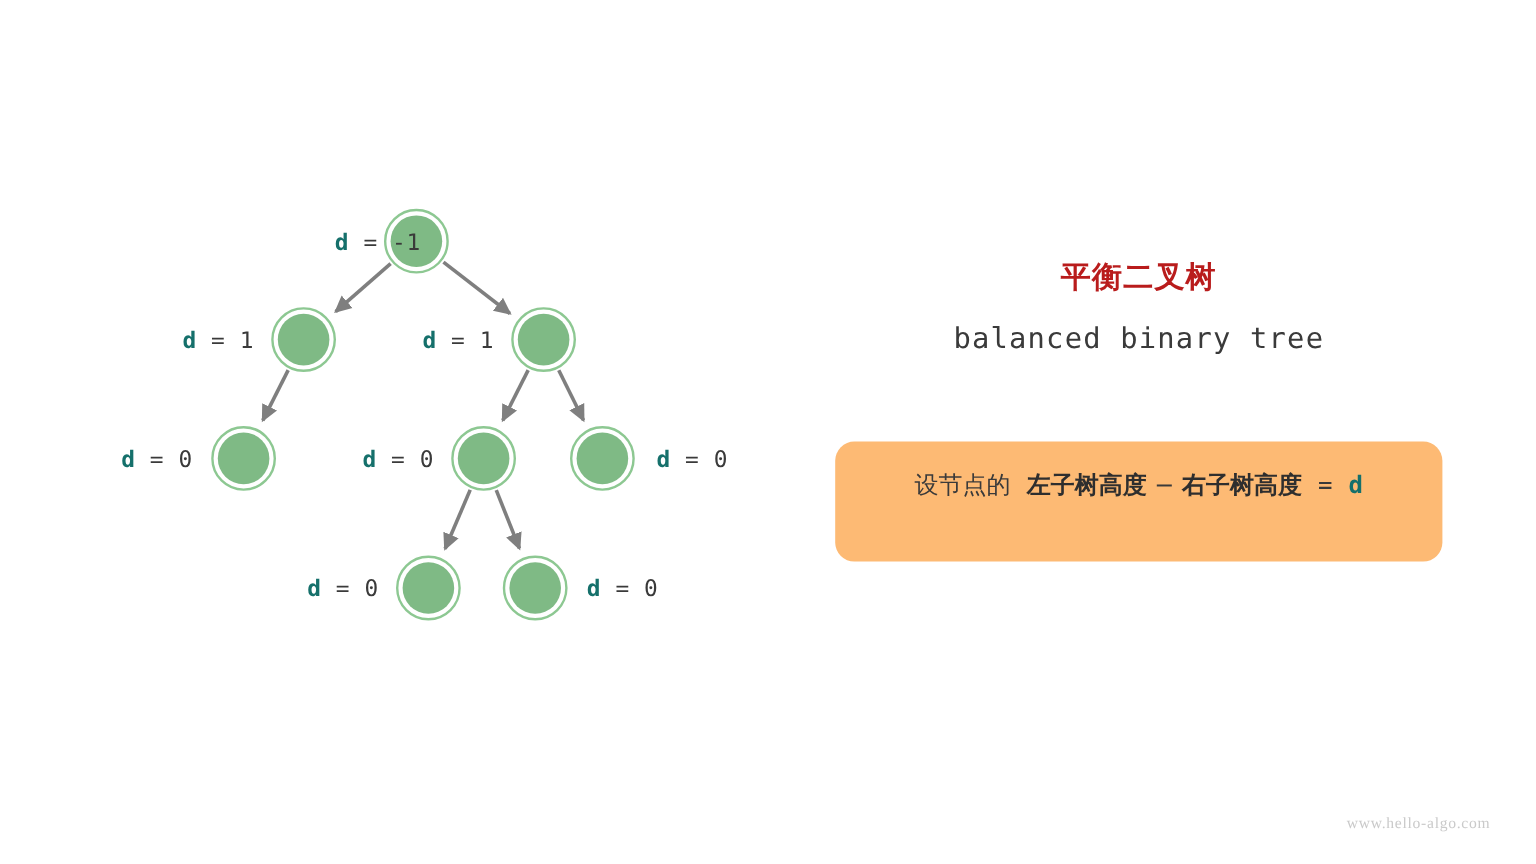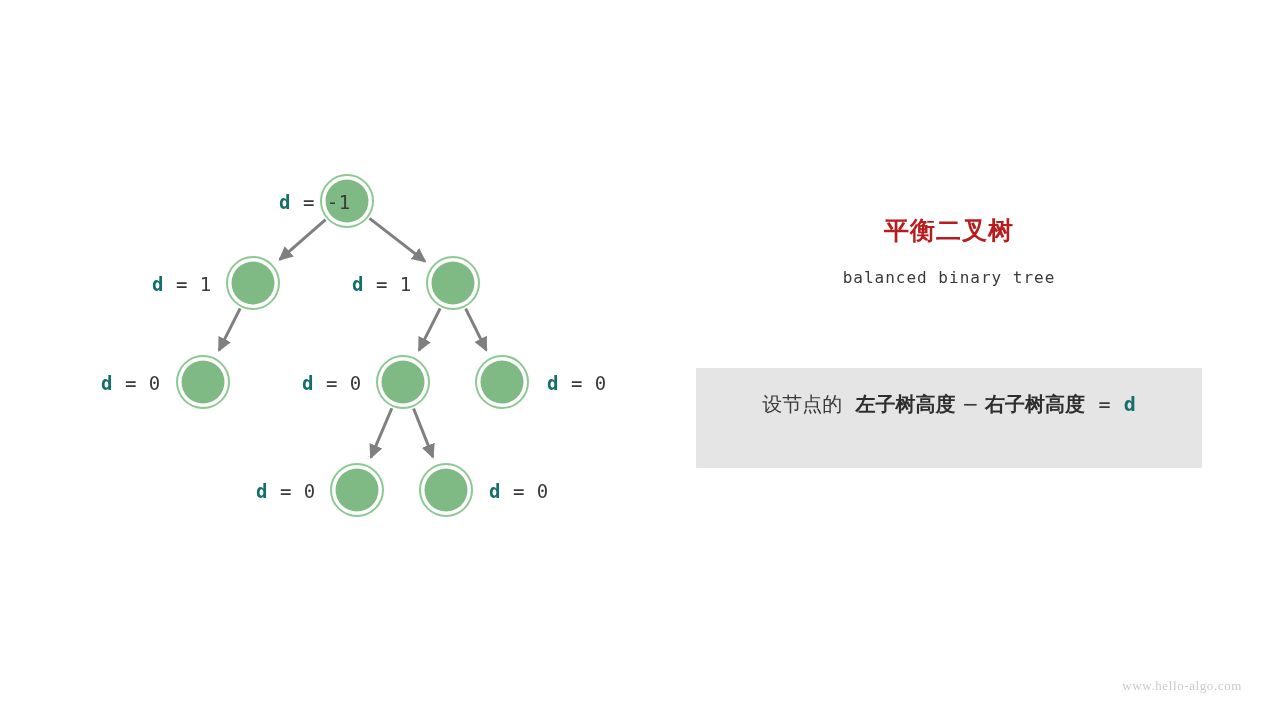--- a/index.html
+++ b/index.html
@@ -59,34 +59,34 @@
     font-weight: bold;
     font-size: 25px;
     letter-spacing: 1px;
     line-height: 1.2;
     margin: 0;
   }
   #panel-subtitle {
     text-align: center;
     color: #3a3a3a;
     font-family: "DejaVu Sans Mono", monospace;
-    font-size: 16px;
+    font-size: 24px;
     letter-spacing: 1px;
     margin: 22px 0 0 0;
     line-height: 1.2;
   }
 
   #info-box {
     position: absolute;
     left: 696px;
     top: 368px;
     width: 506px;
     height: 100px;
-    background: #e5e5e5;
-    border-radius: 1px;
+    background: #fdba74;
+    border-radius: 16px;
     box-sizing: border-box;
   }
   .info-line {
     position: absolute;
     left: 0;
     width: 100%;
     text-align: center;
     font-size: 20px;
     color: #3a3a3a;
     white-space: nowrap;

